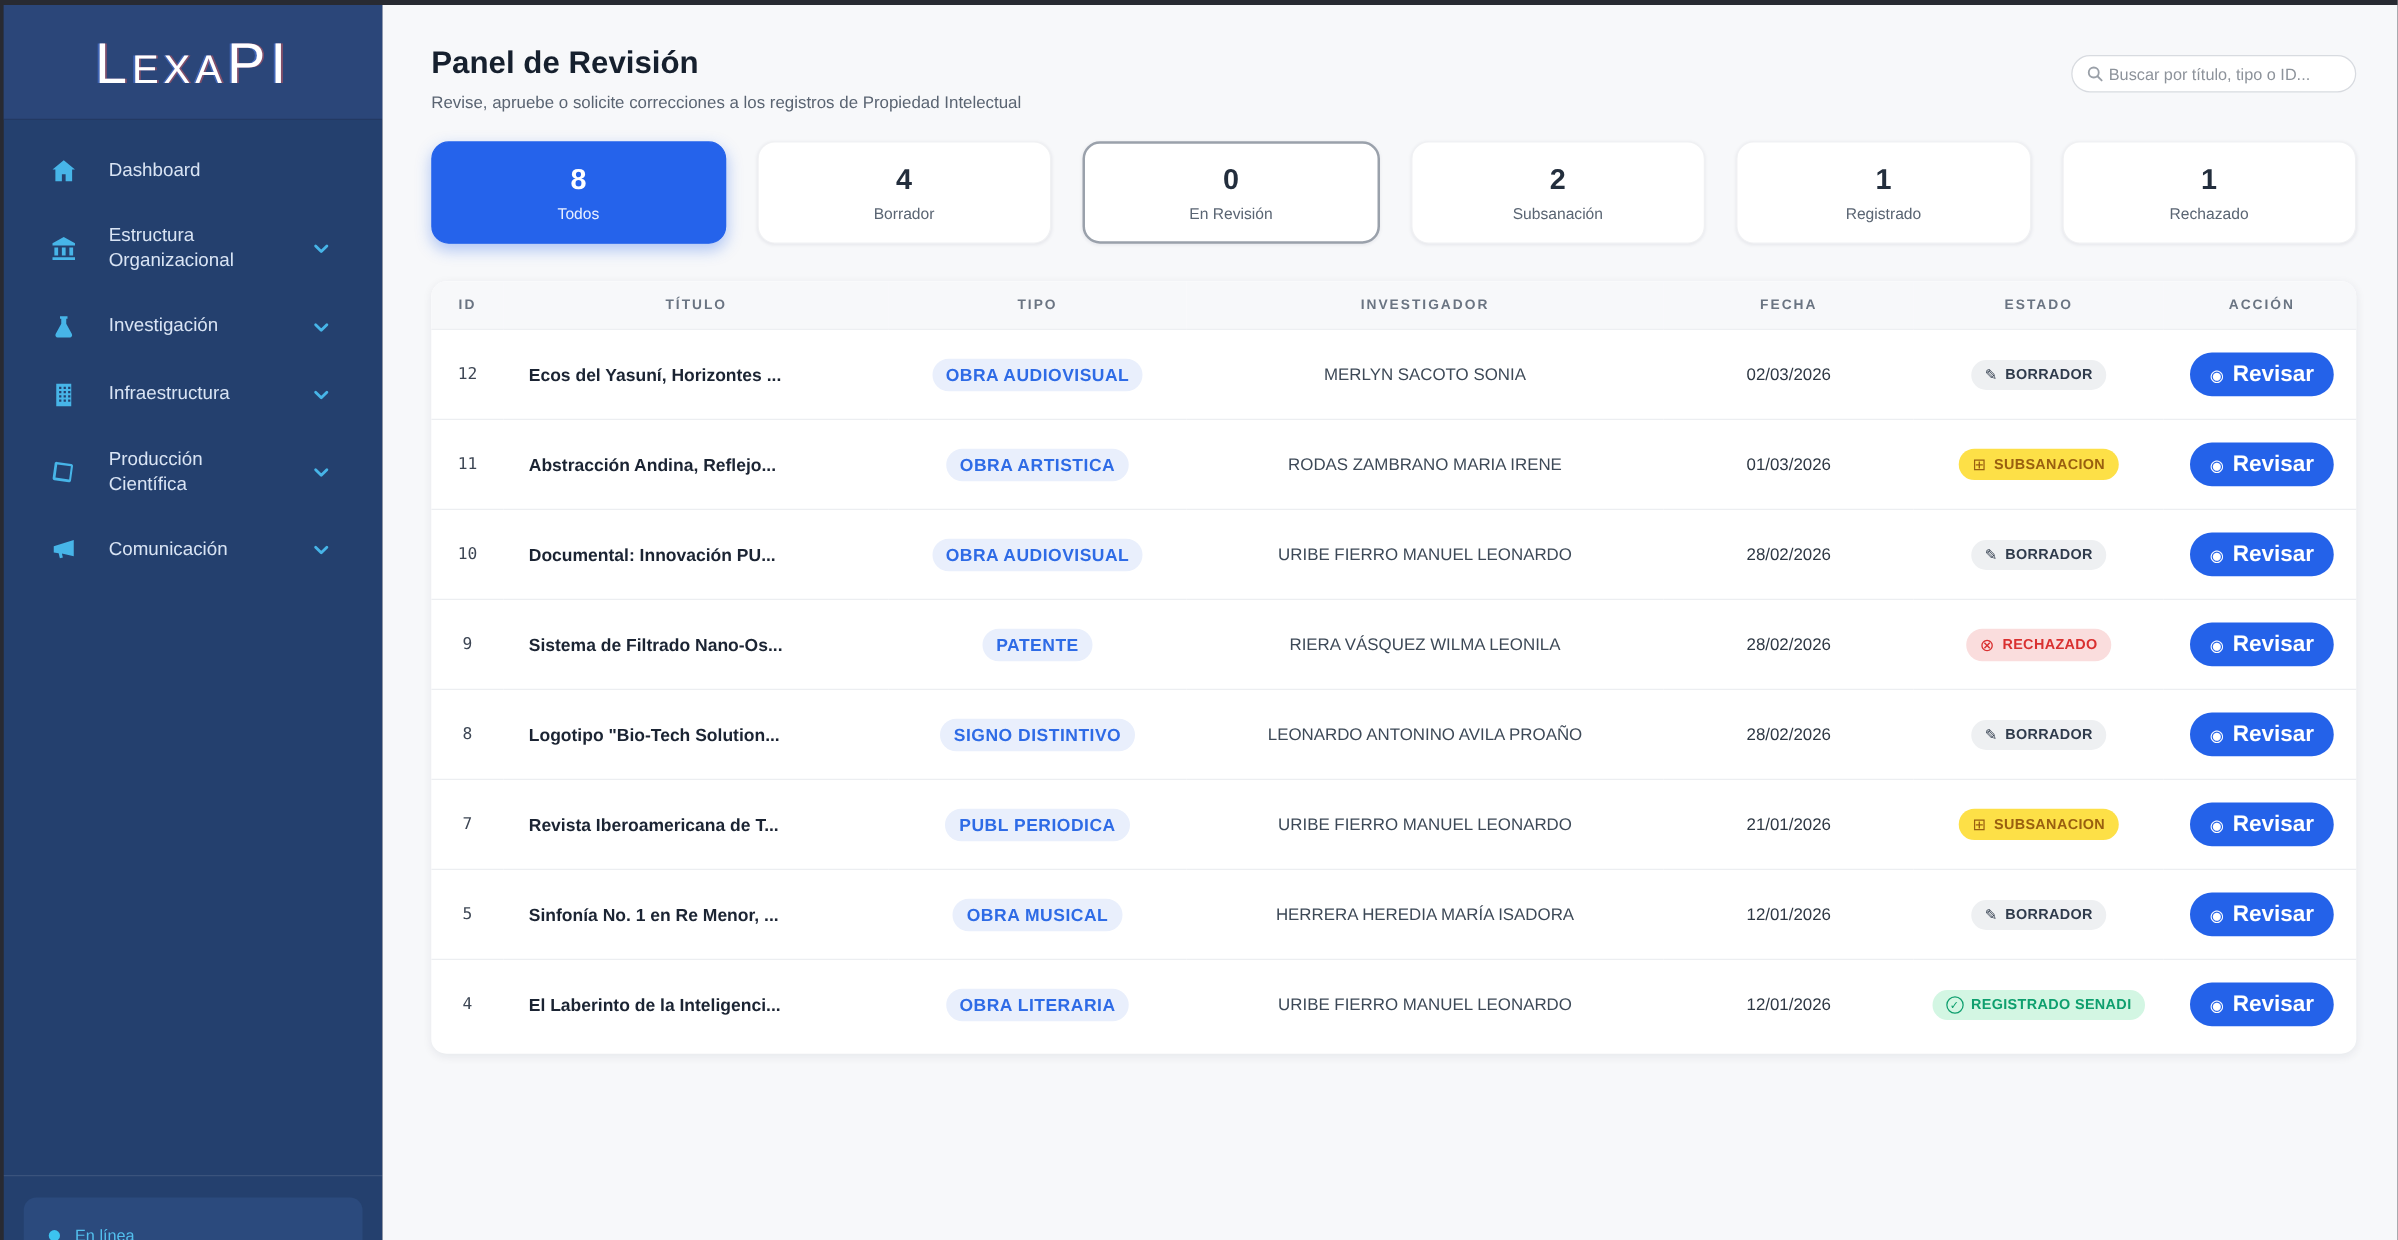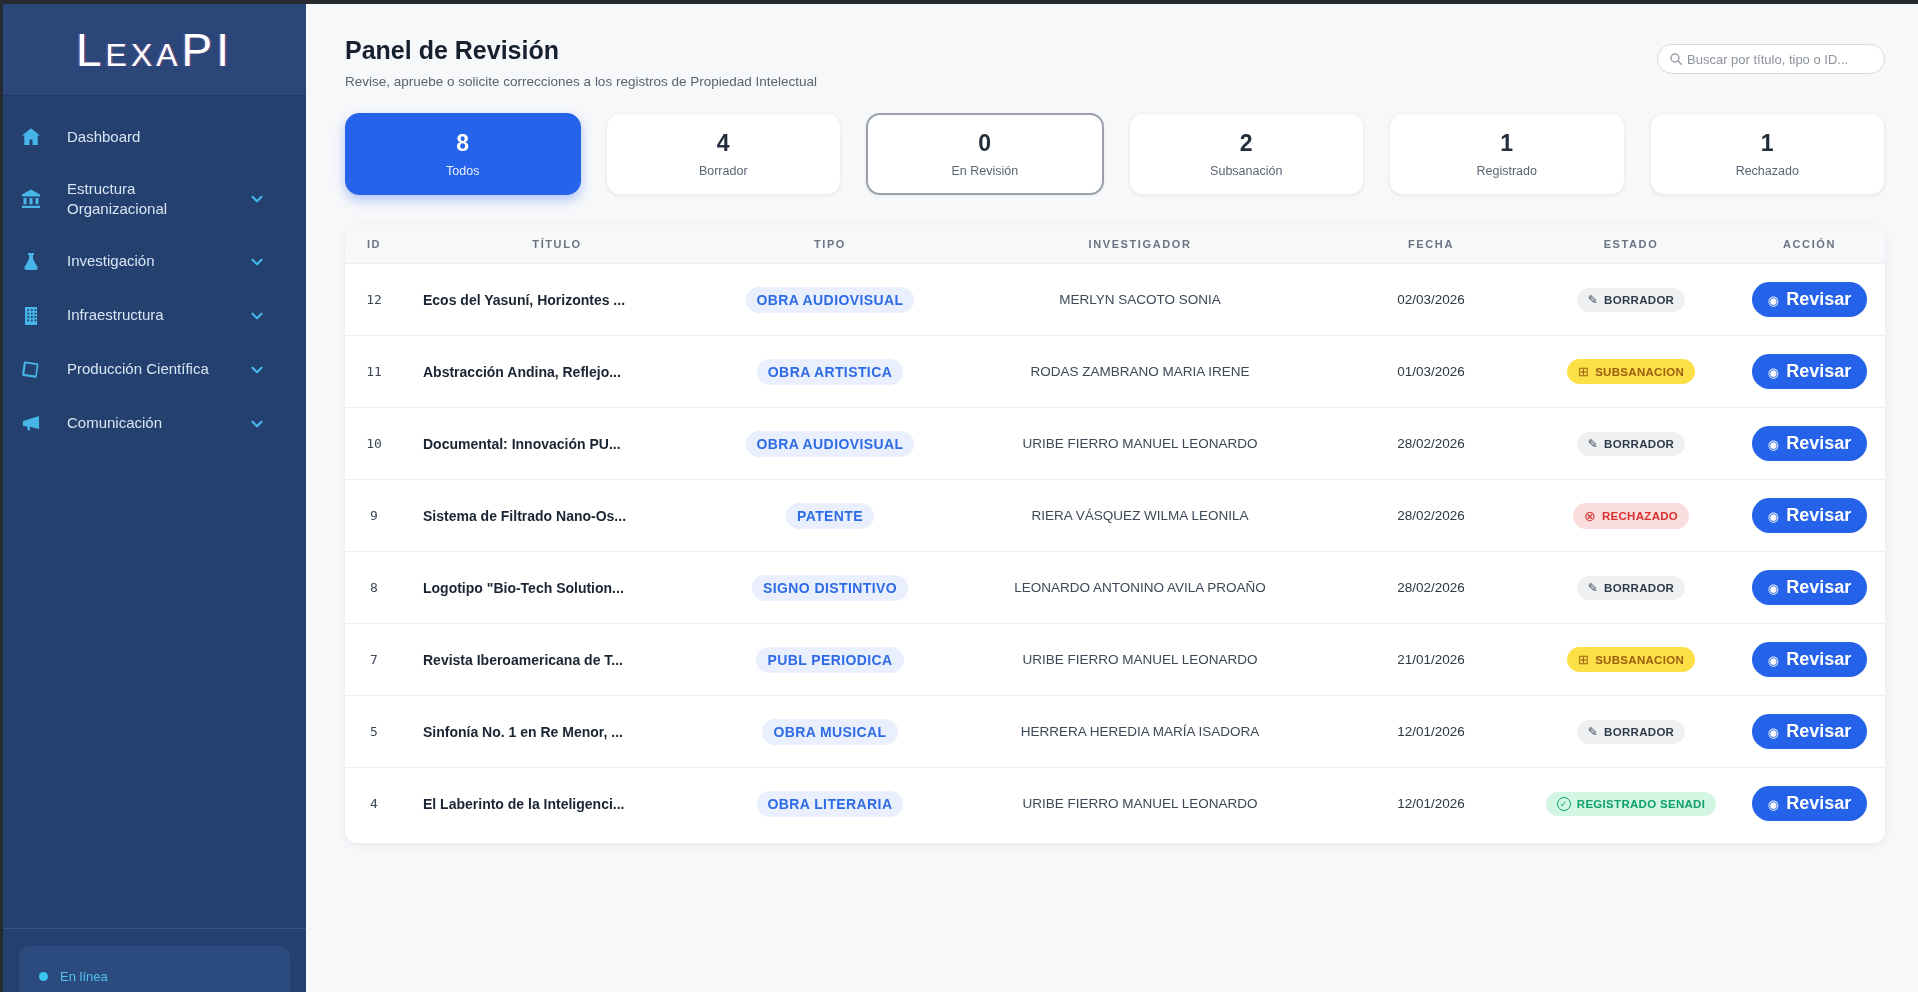--- a/index.html
+++ b/index.html
@@ -7,28 +7,28 @@
     font-family:"Liberation Sans", sans-serif; }
   .app { position:absolute; top:4px; left:3px; width:1915px; height:988px; display:flex; }
 
   
   .sidebar { width:303px; background:#24406e; display:flex; flex-direction:column; flex-shrink:0; }
   .logo-sec { height:92px; background:#2b4679; display:flex; align-items:center; justify-content:center;
     border-bottom:1px solid rgba(0,0,0,0.18); }
   .logo { color:#ffffff; font-size:46px; font-variant:small-caps; letter-spacing:4px; font-weight:normal;
     text-shadow:1.5px 0 0 rgba(233,90,90,0.45), -1.5px 0 0 rgba(90,140,255,0.45); }
   .nav { flex:1; padding:14px 0 0 0; }
-  .nav-item { display:flex; align-items:center; gap:24px; padding:15px 40px 15px 16px;
+  .nav-item { display:flex; align-items:center; gap:24px; padding:15px 40px 15px 36px;
     color:#d9e4f4; font-size:15px; cursor:pointer; line-height:1.35; }
   .nav-item .ic { width:24px; height:24px; flex-shrink:0; color:#47b5e8; }
   .nav-item .ic svg { width:100%; height:100%; display:block; }
   .nav-label { flex:1; max-width:155px; }
   .chev { width:18px; height:18px; margin-left:auto; color:#47b5e8; flex-shrink:0; }
   .chev svg { width:100%; height:100%; display:block; }
-  .sidebar-footer { border-top:1px solid rgba(255,255,255,0.10); padding:17px 16px 0 16px; height:64px; }
+  .sidebar-footer { border-top:1px solid rgba(255,255,255,0.10); padding:17px 16px 0 16px; height:52px; }
   .online-chip { background:#2b4a7d; border-radius:10px; padding:13px 20px; display:flex; align-items:center;
     gap:12px; color:#53c0ee; font-size:13px; height:60px; }
   .dot { width:9px; height:9px; border-radius:50%; background:#3cc3f0; }
 
   
   .main { flex:1; background:#f7f8fa; padding:26px 33px 0 39px; overflow:hidden; }
   .top-row { display:flex; align-items:flex-start; justify-content:space-between; }
   .page-title { font-size:25px; font-weight:bold; color:#16202e; margin-top:6px; }
   .page-sub { font-size:13.5px; color:#5a6472; margin-top:9px; }
   .search { width:228px; height:30px; border:1.5px solid #d8dbe0; border-radius:999px; background:#fff;

